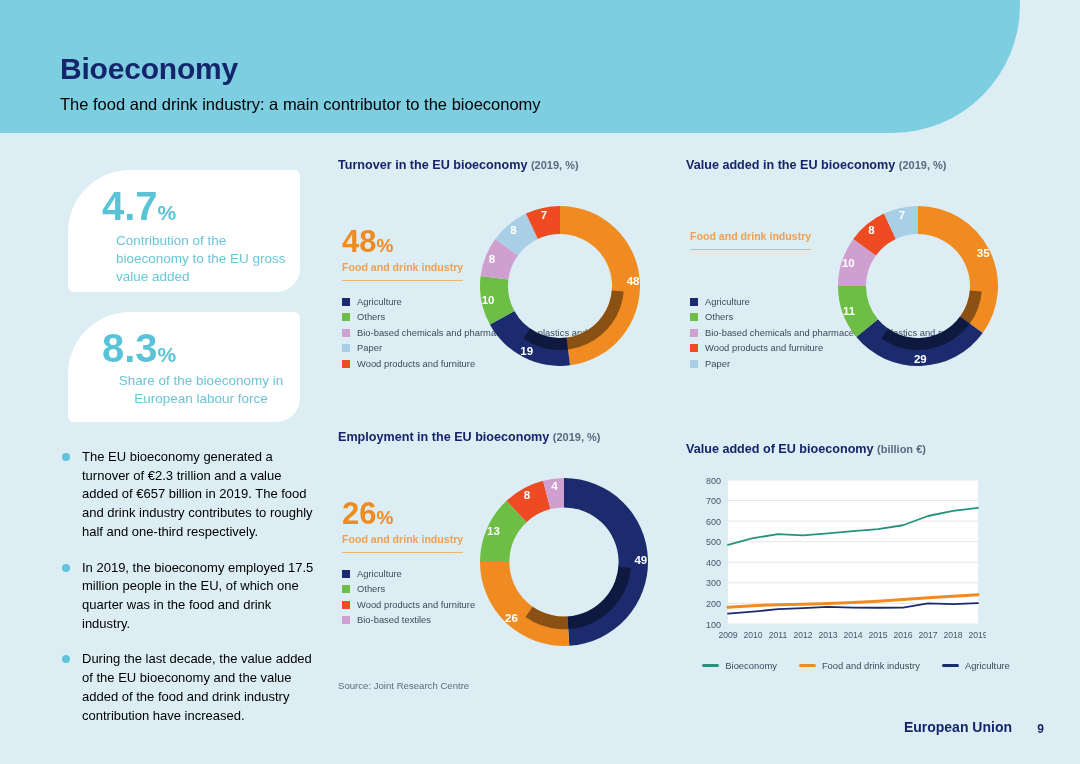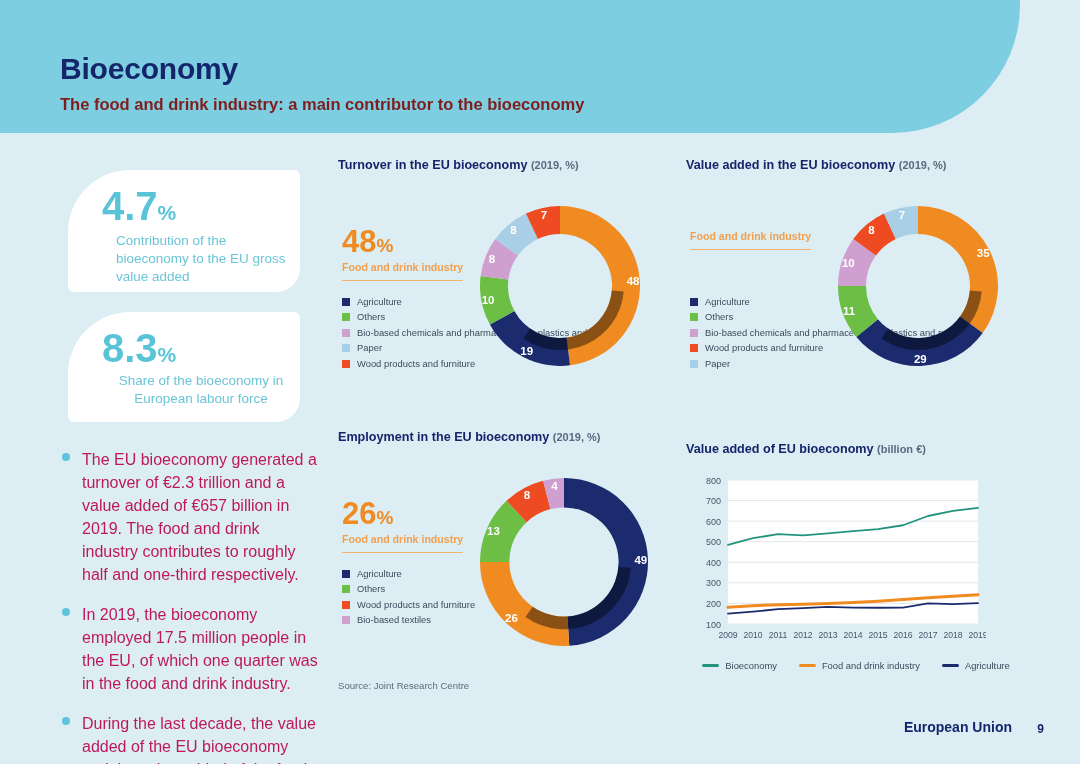--- a/index.html
+++ b/index.html
@@ -22,21 +22,21 @@
     background: #7ccee0;
     border-bottom-right-radius: 128px;
   }
   .header-title {
     position: absolute; left: 60px; top: 52px;
     font-size: 30px; font-weight: bold; color: #15256b;
     letter-spacing: -0.2px;
   }
   .header-sub {
     position: absolute; left: 60px; top: 95px;
-    font-size: 16.5px; color: #7f1d1d; font-weight: 700;
+    font-size: 16.5px; color: #000000; font-weight: 400;
   }
 
   
   .stat-card {
     position: absolute; left: 68px;
     width: 232px;
     background: #ffffff;
     border-top-left-radius: 62px;
     border-bottom-right-radius: 24px;
     border-top-right-radius: 6px;
@@ -57,21 +57,21 @@
   #stat-card-2 .stat-label { top: 60px; }
 
   .bullets { position: absolute; left: 60px; top: 448px; width: 258px; }
   .bullet { position: relative; padding-left: 22px; margin-bottom: 17px; }
   .bullet-dot {
     position: absolute; left: 2px; top: 5px;
     width: 8px; height: 8px; border-radius: 50%;
     background: #5ec4da;
   }
   .bullet-text {
-    font-size: 16px; color: #be185d; line-height: 1.44;
+    font-size: 13px; color: #000000; line-height: 1.44;
   }
 
   
   .panel { position: absolute; }
   #panel-turnover   { left: 338px; top: 158px; width: 320px; }
   #panel-valueadded { left: 686px; top: 158px; width: 330px; }
   #panel-employment { left: 338px; top: 430px; width: 320px; }
   #panel-line       { left: 686px; top: 430px; width: 340px; margin-top: 12px; }
 
   .panel-title {

